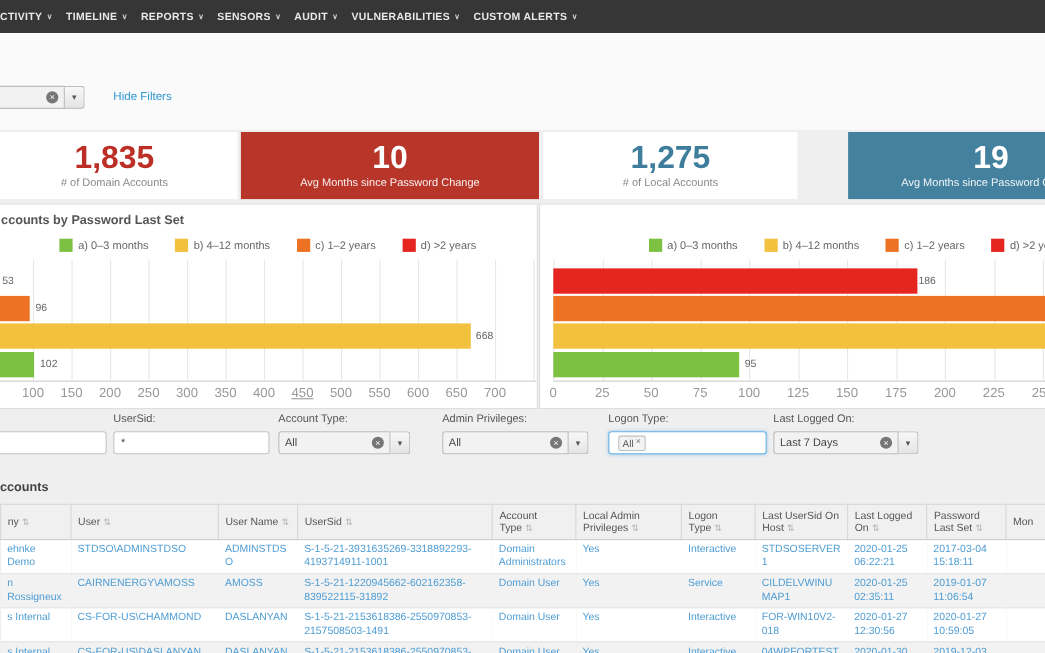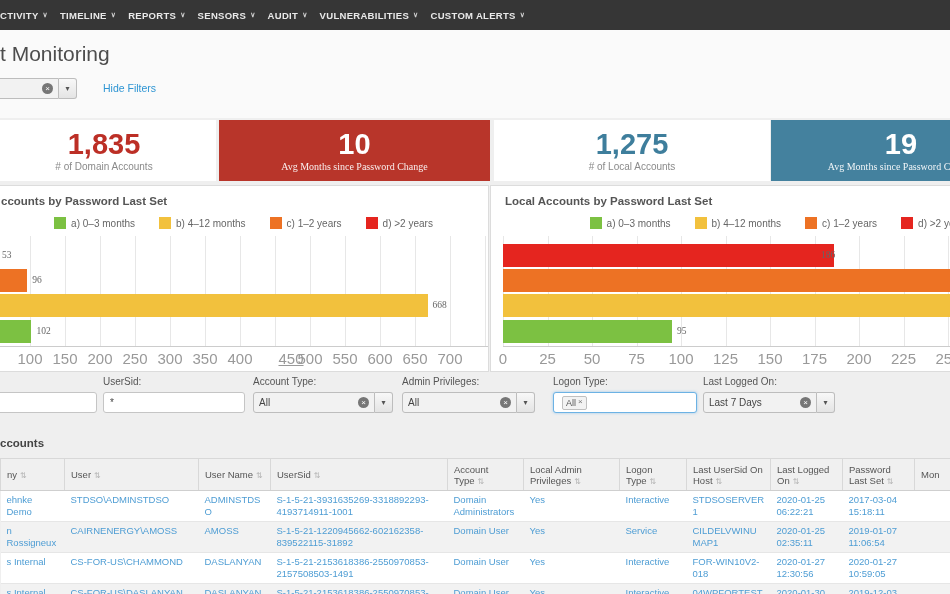--- a/index.html
+++ b/index.html
@@ -38,36 +38,36 @@
   }
   .global-filter { position:absolute; left:-80px; top:48px; width:157px; }
   .hide-filters { position:absolute; left:103px; top:52px; font-size:10.5px; color:#2e95d3; cursor:pointer; text-decoration:none; }
   
   .card {
     position:absolute; top:120px; height:61px; background:#fff;
     display:flex; flex-direction:column; align-items:center; justify-content:center; gap:2px; cursor:pointer;
   }
   .card .num { font-size:29px; font-weight:bold; line-height:30px; }
   .card .lbl { font-size:10px; color:#8a8a8a; white-space:nowrap; }
-  .card.solid .lbl { color:rgba(255,255,255,.92);font-family:Liberation Serif, serif; }
+  .card.solid .lbl { color:rgba(255,255,255,.92); }
   .card.solid .num { color:#fff; }
   
   .panel {
     position:absolute; top:185px; height:187px; background:#fff;
     border:1px solid #dcdcdc; overflow:hidden;
   }
   .chart-title { position:absolute; top:9px; font-size:11.5px; font-weight:bold; color:#555; white-space:nowrap; }
   .legend { position:absolute; top:31px; left:0; right:0; display:flex; justify-content:center; gap:24px; }
   .legend-item { display:flex; align-items:center; gap:5px; font-size:10px; color:#666; cursor:pointer; white-space:nowrap; }
   .legend-swatch { width:12px; height:12px; display:inline-block; }
   .gridline { position:absolute; top:50px; height:110px; width:1px; background:#e7e7e7; }
   .axisline { position:absolute; top:160px; height:1px; background:#cccccc; }
   .bar { position:absolute; height:23px; cursor:pointer; }
-  .bar-label { position:absolute; font-size:9.5px; color:#666; line-height:23px; white-space:nowrap;font-family:Liberation Serif, serif; }
-  .tick { position:absolute; top:164px; font-size:15px; color:#999; transform:translateX(-50%); }
+  .bar-label { position:absolute; font-size:9.5px; color:#666; line-height:23px; white-space:nowrap; }
+  .tick { position:absolute; top:164px; font-size:12px; color:#999; transform:translateX(-50%); }
   
   .fwrap { position:absolute; }
   .flabel { position:absolute; top:-16px; left:0; font-size:10px; color:#555; white-space:nowrap; }
   .finput {
     width:100%; height:21px; border:1px solid #c5c5c5; border-radius:3px; background:#fff;
     font-size:10px; color:#444; padding:0 6px; font-family:"Liberation Sans", sans-serif;
   }
   .finput.focused { border-color:#6cb2e4; box-shadow:0 0 3px rgba(102,175,233,.6); display:flex; align-items:center; }
   .tag {
     display:inline-flex; align-items:flex-start; gap:2px; border:1px solid #c0c0c0; background:#f3f3f3;
@@ -120,41 +120,40 @@
       <span>VULNERABILITIES</span>
       <span class="nav-caret">∨</span>
     </div>
     <div class="nav-item">
       <span>CUSTOM ALERTS</span>
       <span class="nav-caret">∨</span>
     </div>
   </div>
 
 <div class="page-head">
-  <div class="page-title">t Monitoring</div>
   <div class="combo global-filter">
     <div class="combo-body">
       <span></span>
       <span class="clear-ic">×</span>
     </div>
     <div class="combo-btn">▾</div>
   </div>
   <a class="hide-filters">Hide Filters</a>
 </div>
 
 <div id="cards">
     <div class="card" style="left: -8px; width: 224px;">
       <div class="num" style="color: rgb(188, 47, 38);">1,835</div>
       <div class="lbl"># of Domain Accounts</div>
     </div>
     <div class="card solid" style="left: 219px; width: 271px; background: rgb(184, 53, 42);">
       <div class="num">10</div>
       <div class="lbl">Avg Months since Password Change</div>
     </div>
-    <div class="card" style="left: 494px; width: 276px;">
+    <div class="card" style="left: 494px; width: 231px;">
       <div class="num" style="color: rgb(62, 126, 156);">1,275</div>
       <div class="lbl"># of Local Accounts</div>
     </div>
     <div class="card solid" style="left: 771px; width: 260px; background: rgb(68, 129, 158);">
       <div class="num">19</div>
       <div class="lbl">Avg Months since Password Change</div>
     </div>
   </div>
 <div class="panel" id="chart0" style="left:-2px; width:491px;">
     <div class="chart-title" style="left: 2px;">ccounts by Password Last Set</div>
@@ -191,36 +190,35 @@
     <div class="gridline" style="left: 451px;"></div>
     <div class="gridline" style="left: 486px;"></div>
     <div class="axisline" style="left: 0px; right: 0px;"></div>
     <div class="tick" style="left: 31px;">100</div>
     <div class="tick" style="left: 66px;">150</div>
     <div class="tick" style="left: 101px;">200</div>
     <div class="tick" style="left: 136px;">250</div>
     <div class="tick" style="left: 171px;">300</div>
     <div class="tick" style="left: 206px;">350</div>
     <div class="tick" style="left: 241px; text-align: right;">400</div>
-    <div class="tick" style="left: 292px; text-decoration: underline;">450</div>
+    <div class="tick" style="left: 276px; text-decoration: underline;">450</div>
     <div class="tick" style="left: 311px;">500</div>
     <div class="tick" style="left: 346px;">550</div>
     <div class="tick" style="left: 381px;">600</div>
     <div class="tick" style="left: 416px;">650</div>
     <div class="tick" style="left: 451px;">700</div>
     <div class="bar-label" style="top: 58px; left: 3.1px;">53</div>
     <div class="bar" style="top: 83.2px; left: -39px; background: rgb(237, 114, 36); width: 67.2px;"></div>
     <div class="bar-label" style="top: 83.2px; left: 33.2px;">96</div>
     <div class="bar" style="top: 108.4px; left: -39px; background: rgb(242, 193, 61); width: 467.6px;"></div>
     <div class="bar-label" style="top: 108.4px; left: 433.6px;">668</div>
     <div class="bar" style="top: 133.6px; left: -39px; background: rgb(124, 193, 66); width: 71.4px;"></div>
     <div class="bar-label" style="top: 133.6px; left: 37.4px;">102</div>
   </div>
 <div class="panel" id="chart1" style="left:490px; width:578px;">
-    <div class="chart-title" style="left: 14px;">Local Accounts by Password Last Set</div>
     <div class="legend">
       <div class="legend-item">
         <span class="legend-swatch" style="background: rgb(124, 193, 66);"></span>
         <span>a) 0–3 months</span>
       </div>
       <div class="legend-item">
         <span class="legend-swatch" style="background: rgb(242, 193, 61);"></span>
         <span>b) 4–12 months</span>
       </div>
       <div class="legend-item">
@@ -249,30 +247,30 @@
     <div class="tick" style="left: 101px;">50</div>
     <div class="tick" style="left: 145.5px;">75</div>
     <div class="tick" style="left: 190px;">100</div>
     <div class="tick" style="left: 234.5px;">125</div>
     <div class="tick" style="left: 279px;">150</div>
     <div class="tick" style="left: 323.5px;">175</div>
     <div class="tick" style="left: 368px;">200</div>
     <div class="tick" style="left: 412.5px;">225</div>
     <div class="tick" style="left: 457px;">250</div>
     <div class="bar" style="top: 58px; left: 12px; background: rgb(229, 37, 31); width: 331.08px;"></div>
-    <div class="bar-label" style="top: 58px; left: 330px; text-align: center;">186</div>
+    <div class="bar-label" style="top: 58px; left: 344px; text-align: center;">186</div>
     <div class="bar" style="top: 83.2px; left: 12px; background: rgb(237, 114, 36); width: 626px;"></div>
     <div class="bar" style="top: 108.4px; left: 12px; background: rgb(242, 193, 61); width: 626px;"></div>
     <div class="bar" style="top: 133.6px; left: 12px; background: rgb(124, 193, 66); width: 169.1px;"></div>
     <div class="bar-label" style="top: 133.6px; left: 186.1px;">95</div>
   </div>
 <div id="filterbar">
     <div class="fwrap" style="left: -40px; top: 392px; width: 137px; position: absolute;"><input class="finput" style=""></div>
     <div class="fwrap" style="left: 103px; top: 392px; width: 142px; position: absolute;"><div class="flabel">UserSid:</div><input class="finput" value="*" style=""></div>
-    <div class="fwrap" style="left: 253px; top: 392px; width: 140px; position: absolute;">
+    <div class="fwrap" style="left: 253px; top: 392px; width: 120px; position: absolute;">
       <div class="flabel">Account Type:</div>
       <div class="combo">
         <div class="combo-body">
           <span>All</span>
           <span class="clear-ic">×</span>
         </div>
         <div class="combo-btn">▾</div>
       </div>
     </div>
     <div class="fwrap" style="left: 402px; top: 392px; width: 133px; position: absolute;">

